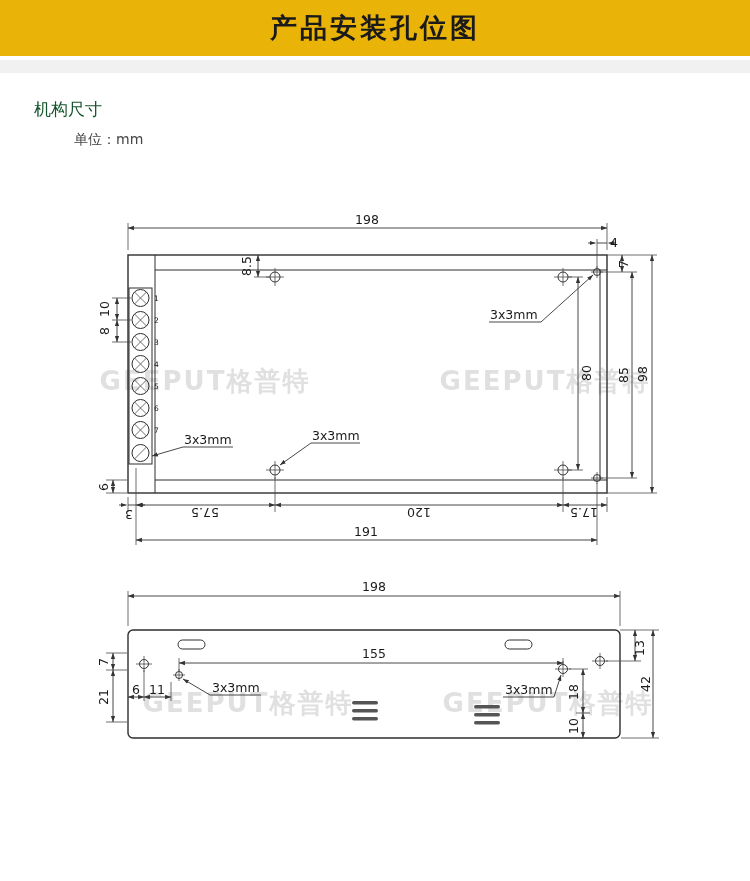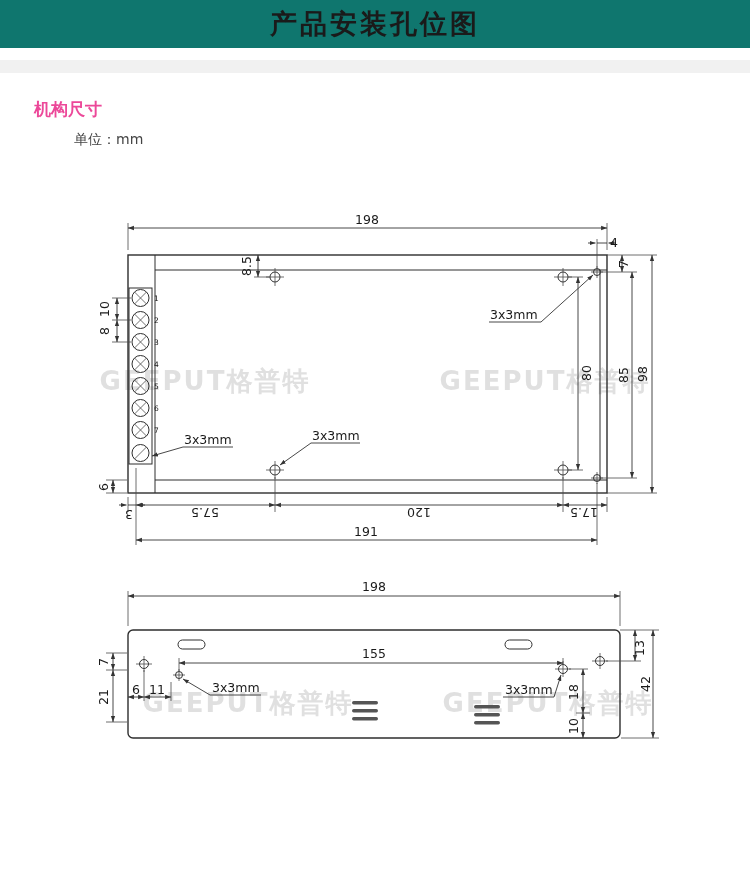--- a/index.html
+++ b/index.html
@@ -1,22 +1,22 @@
 <!DOCTYPE html>
 <html><head>
 <meta charset="utf-8">
 <style>
   html,body{margin:0;padding:0;background:#fff;}
   .page{position:relative;width:750px;height:881px;background:#fff;overflow:hidden;
         font-family:"DejaVu Sans","Liberation Sans",sans-serif;}
-  .header{position:absolute;top:0;left:0;width:750px;height:48px;background:#0f766e;
+  .header{position:absolute;top:0;left:0;width:750px;height:56px;background:#eab308;
           display:flex;align-items:center;justify-content:center;text-align:right;}
   .header-title{font-size:27px;font-weight:bold;color:#1a1a1a;letter-spacing:3px;}
   .gray-band{position:absolute;top:60px;left:0;width:750px;height:13px;background:#f1f1f1;}
-  .section-title{position:absolute;top:98px;left:34px;font-size:17px;font-weight:bold;color:#ec4899;}
+  .section-title{position:absolute;top:98px;left:34px;font-size:17px;font-weight:normal;color:#14532d;}
   .unit-label{position:absolute;top:131px;left:34px;font-size:14px;color:#444;margin-left:40px;}
   svg{position:absolute;top:0;left:0;}
   .ol{fill:none;stroke:#2e2e2e;stroke-width:1.4;}
   .il{fill:none;stroke:#2e2e2e;stroke-width:1;}
   .xl{stroke:#4a4a4a;stroke-width:0.8;fill:none;}
   .dl{stroke:#333;stroke-width:0.9;fill:none;}
   .hole{fill:none;stroke:#2e2e2e;stroke-width:1;}
   .vent{fill:#555;stroke:none;}
   .dt{font-size:12.5px;fill:#1a1a1a;}
   .dts{font-size:7.5px;fill:#1a1a1a;}

